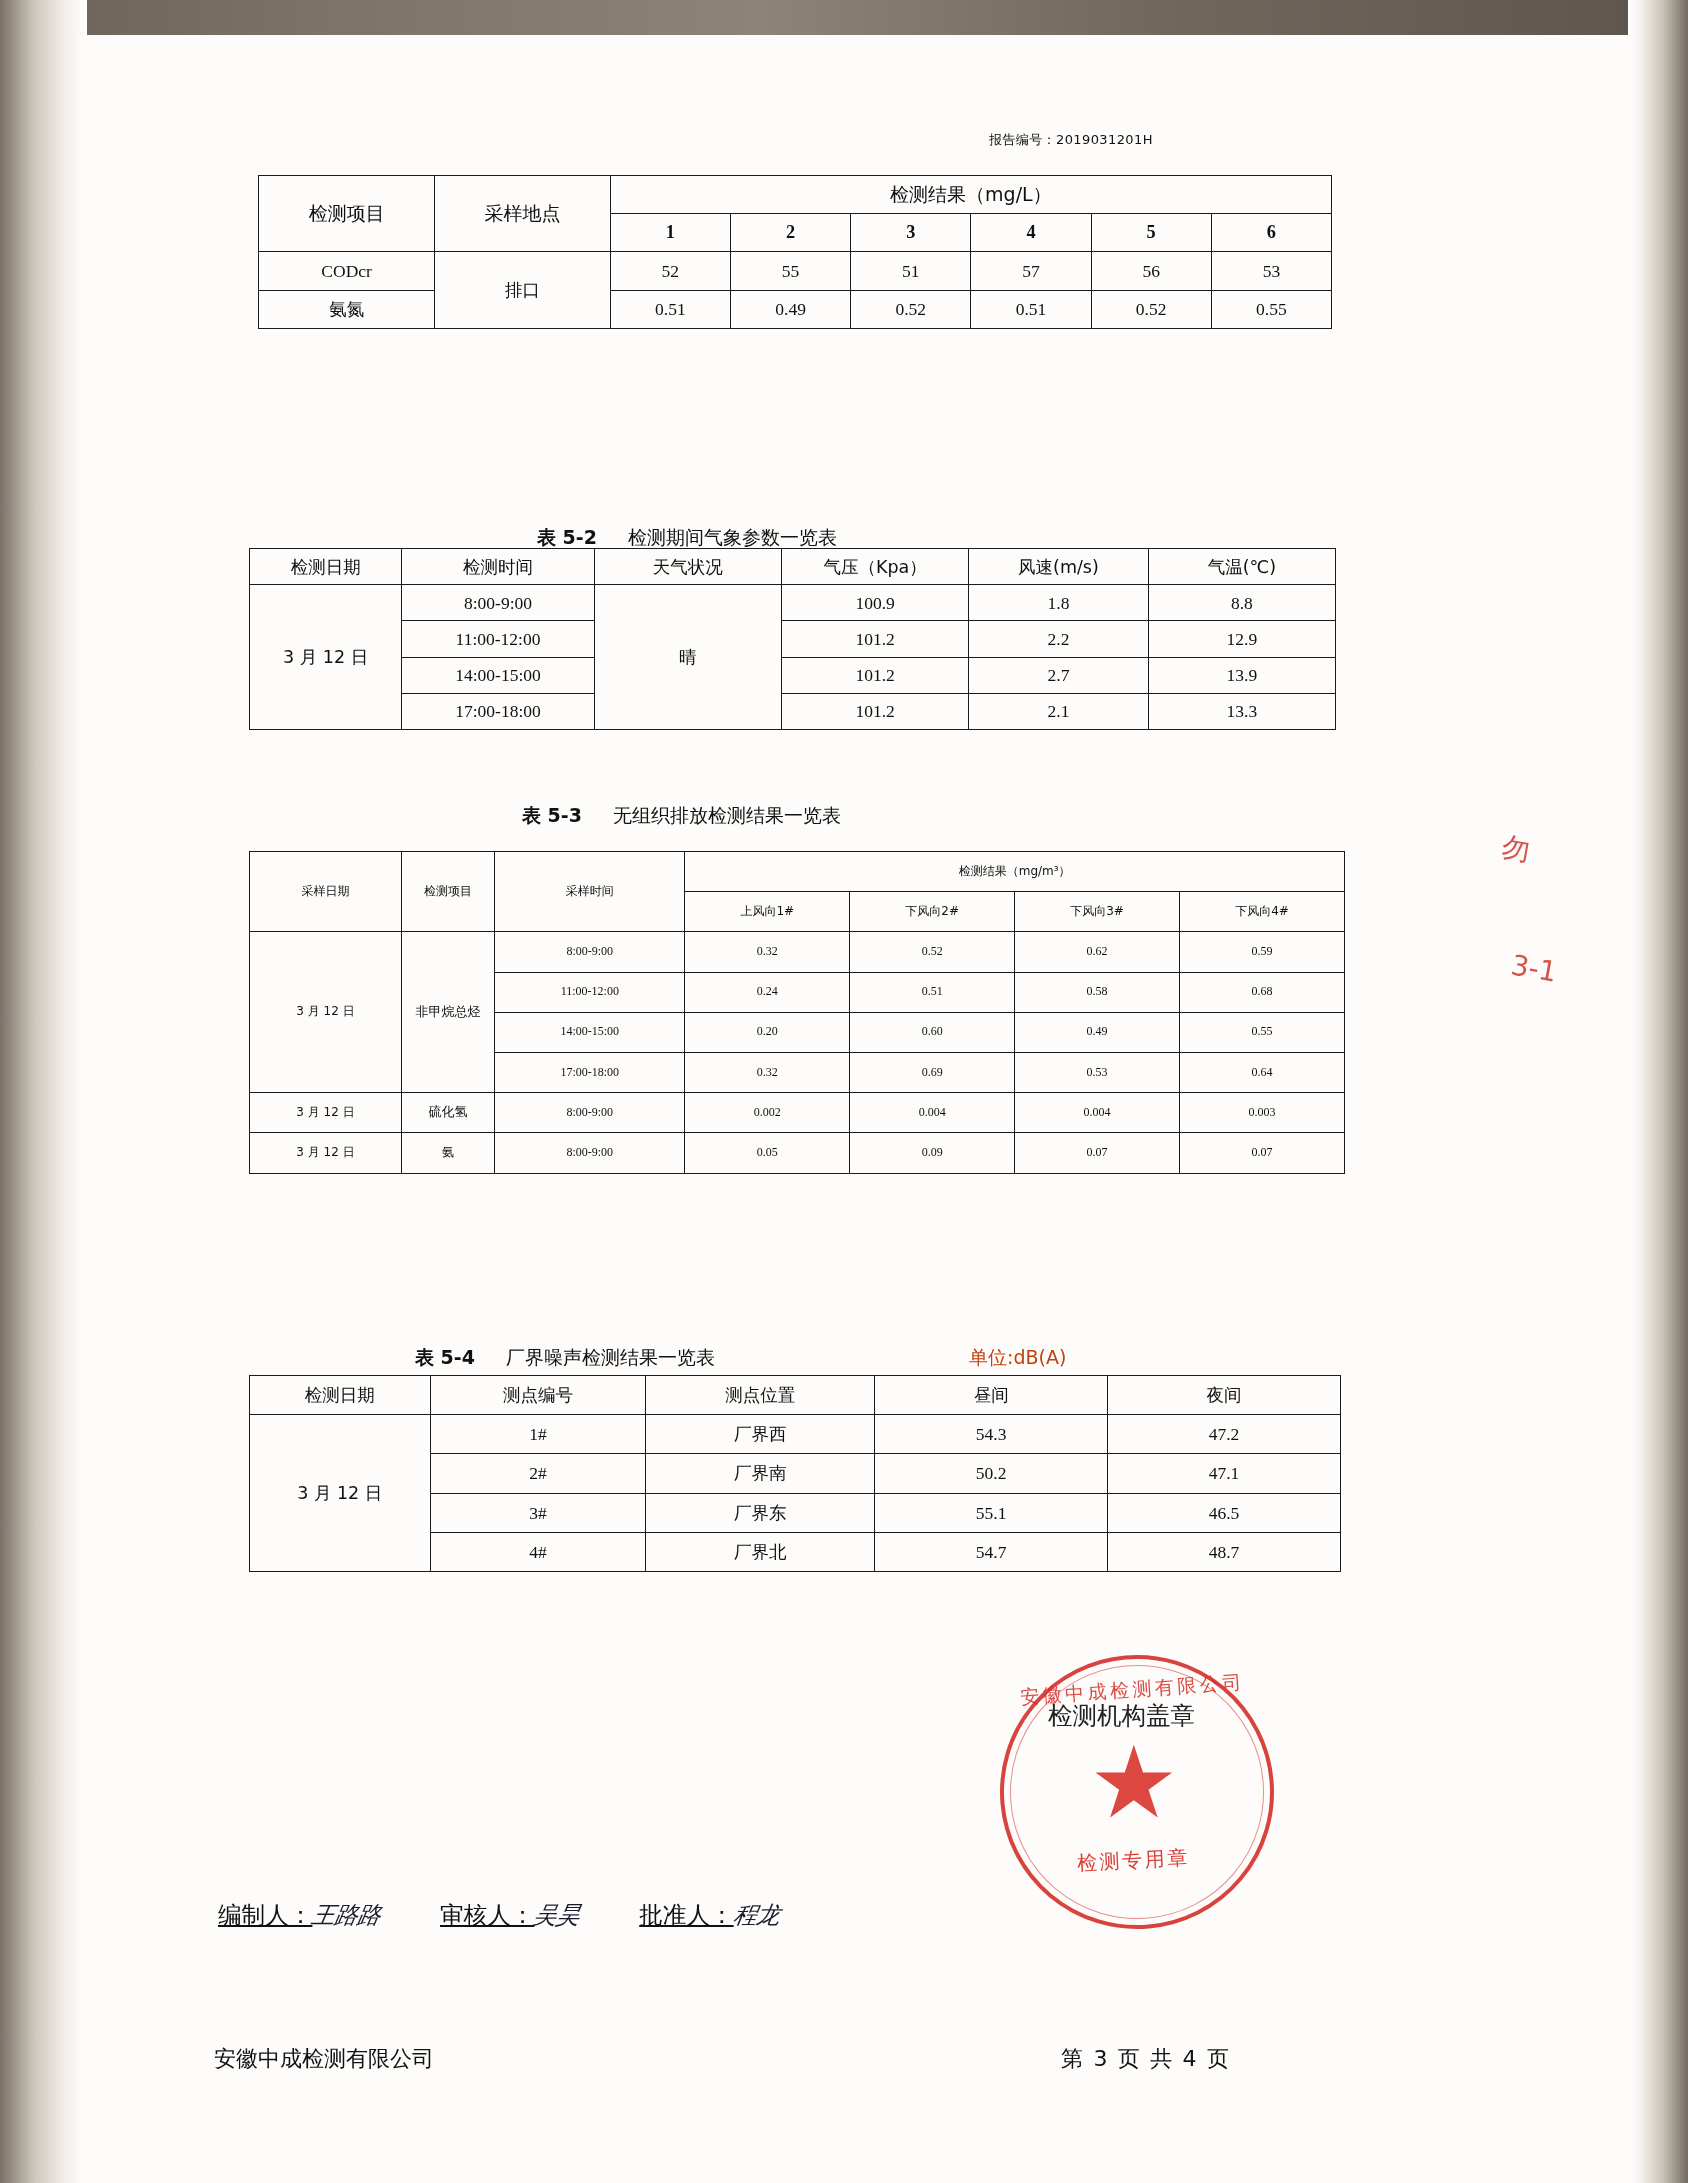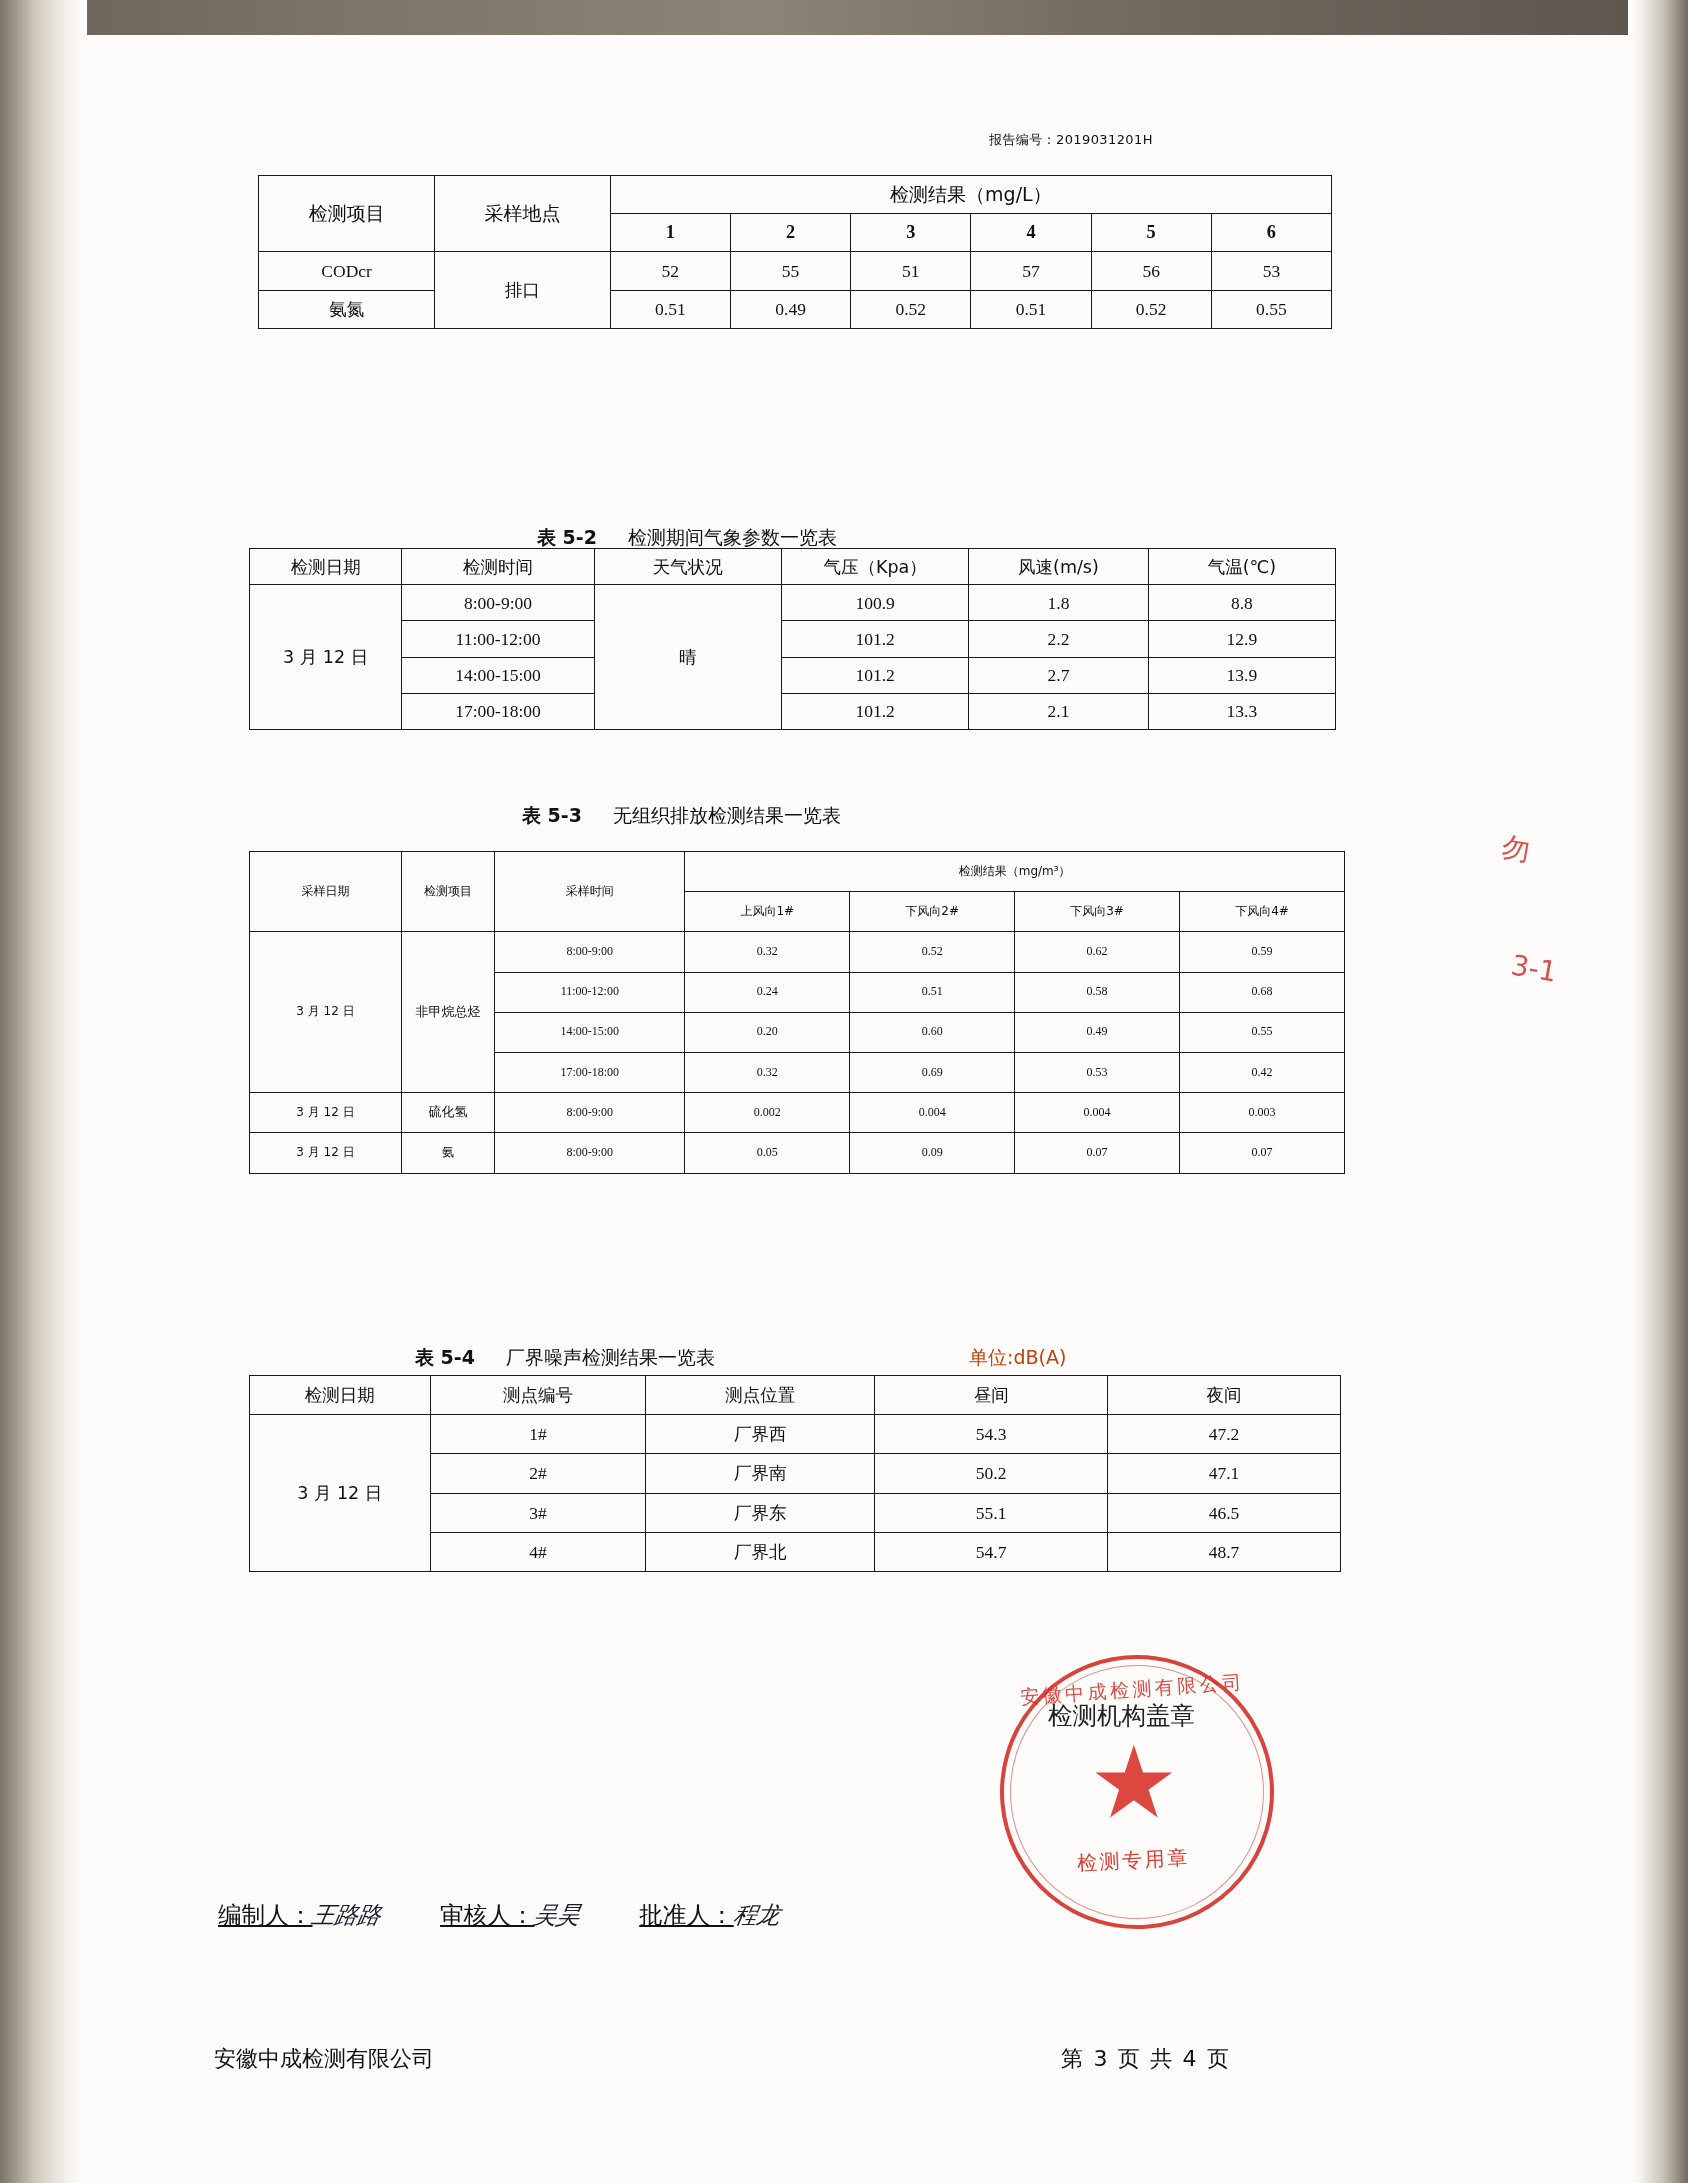--- a/index.html
+++ b/index.html
@@ -364,21 +364,21 @@
         <td>0.20</td>
         <td>0.60</td>
         <td>0.49</td>
         <td>0.55</td>
       </tr>
       <tr>
         <td>17:00-18:00</td>
         <td>0.32</td>
         <td>0.69</td>
         <td>0.53</td>
-        <td>0.42</td>
+        <td>0.64</td>
       </tr>
 
       <tr>
         <td class="cjk">3 月 12 日</td>
         <td class="cjk vert">硫化氢</td>
         <td>8:00-9:00</td>
         <td>0.002</td>
         <td>0.004</td>
         <td>0.004</td>
         <td>0.003</td>

